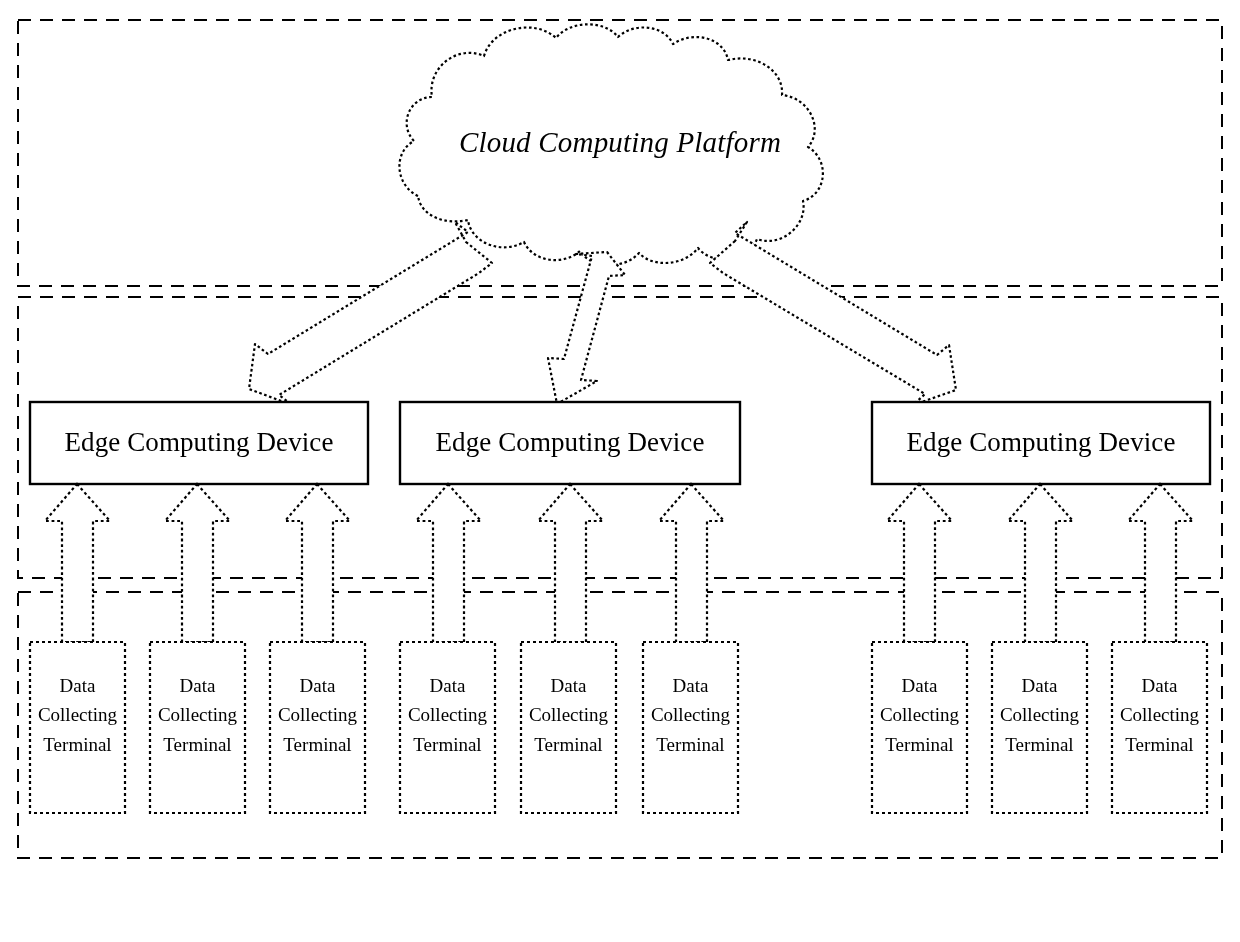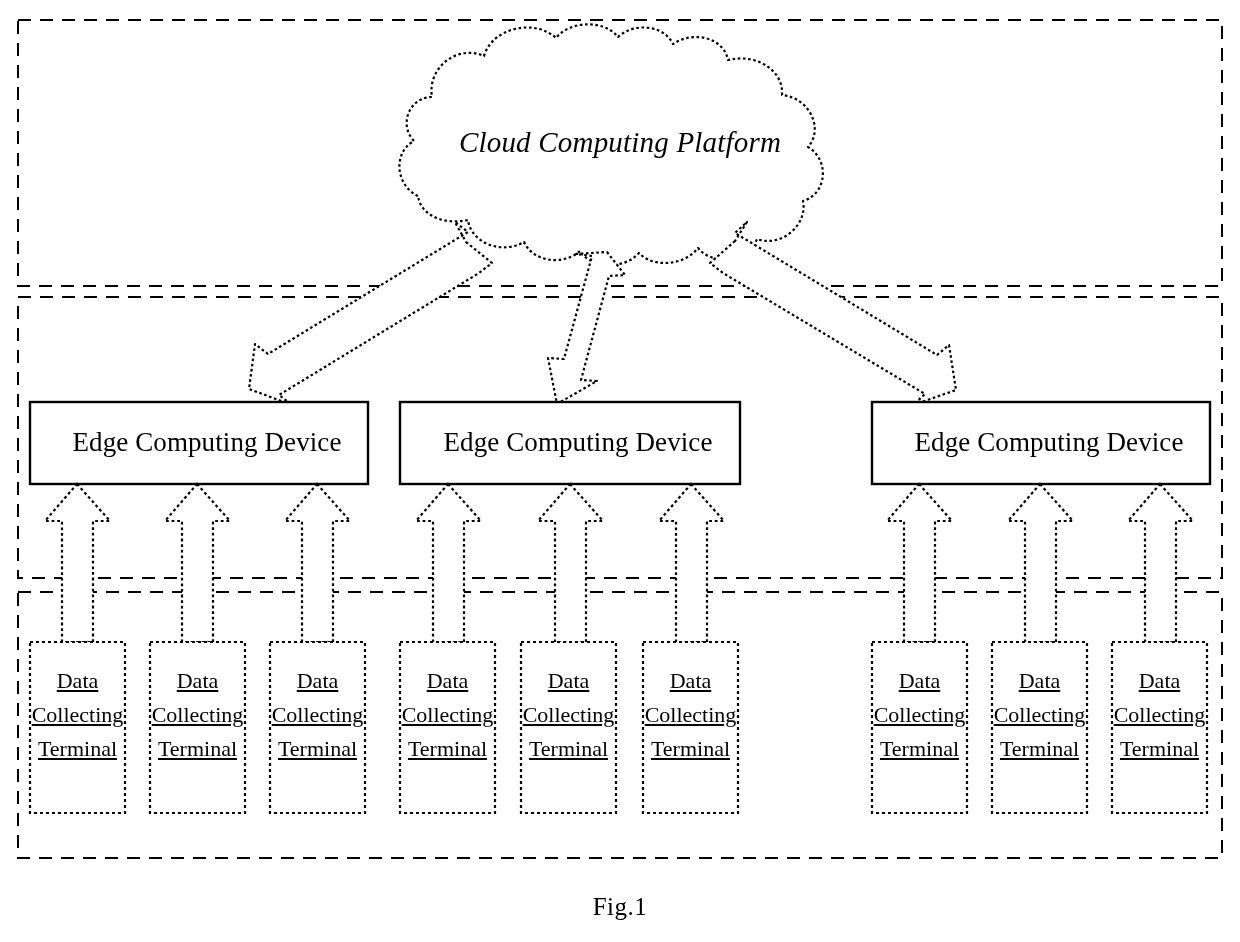--- a/index.html
+++ b/index.html
@@ -5,22 +5,22 @@
   html,body{margin:0;padding:0;background:#ffffff;}
   body{width:1240px;height:942px;overflow:hidden;
        font-family:"Liberation Serif","DejaVu Serif",serif;color:#000;}
   #stage{position:relative;width:1240px;height:942px;}
   svg#diagram{position:absolute;left:0;top:0;width:1240px;height:942px;display:block;}
   .node-label{
     position:absolute;display:flex;align-items:center;justify-content:center;
     text-align:center;pointer-events:none;
     font-family:"Liberation Serif","DejaVu Serif",serif;color:#000;
   }
-  .edge-label{font-size:27px;line-height:1.1;letter-spacing:.1px;margin-left:8px;}
-  .term-label{font-size:22px;line-height:1.55;flex-direction:column;text-decoration:underline;}
+  .edge-label{font-size:27px;line-height:1.1;letter-spacing:.1px;}
+  .term-label{font-size:19px;line-height:1.55;flex-direction:column;}
   .cloud-label{font-size:29px;letter-spacing:.2px;font-style:italic;}
   .fig-caption{
     position:absolute;left:0;top:893px;width:1240px;text-align:center;
     font-size:25px;font-family:"Liberation Serif","DejaVu Serif",serif;
     letter-spacing:.5px;
   }
 </style>
 </head>
 <body>
 
@@ -171,15 +171,14 @@
     <span>Data</span>
     <span>Collecting</span>
     <span>Terminal</span>
   </div>
   <div class="node-label term-label" style="left:1112px;top:660px;width:95px;height:110px;">
     <span>Data</span>
     <span>Collecting</span>
     <span>Terminal</span>
   </div>
 
-  <div class="fig-caption">Fig.1</div>
 
 </div>
 
 </body></html>

